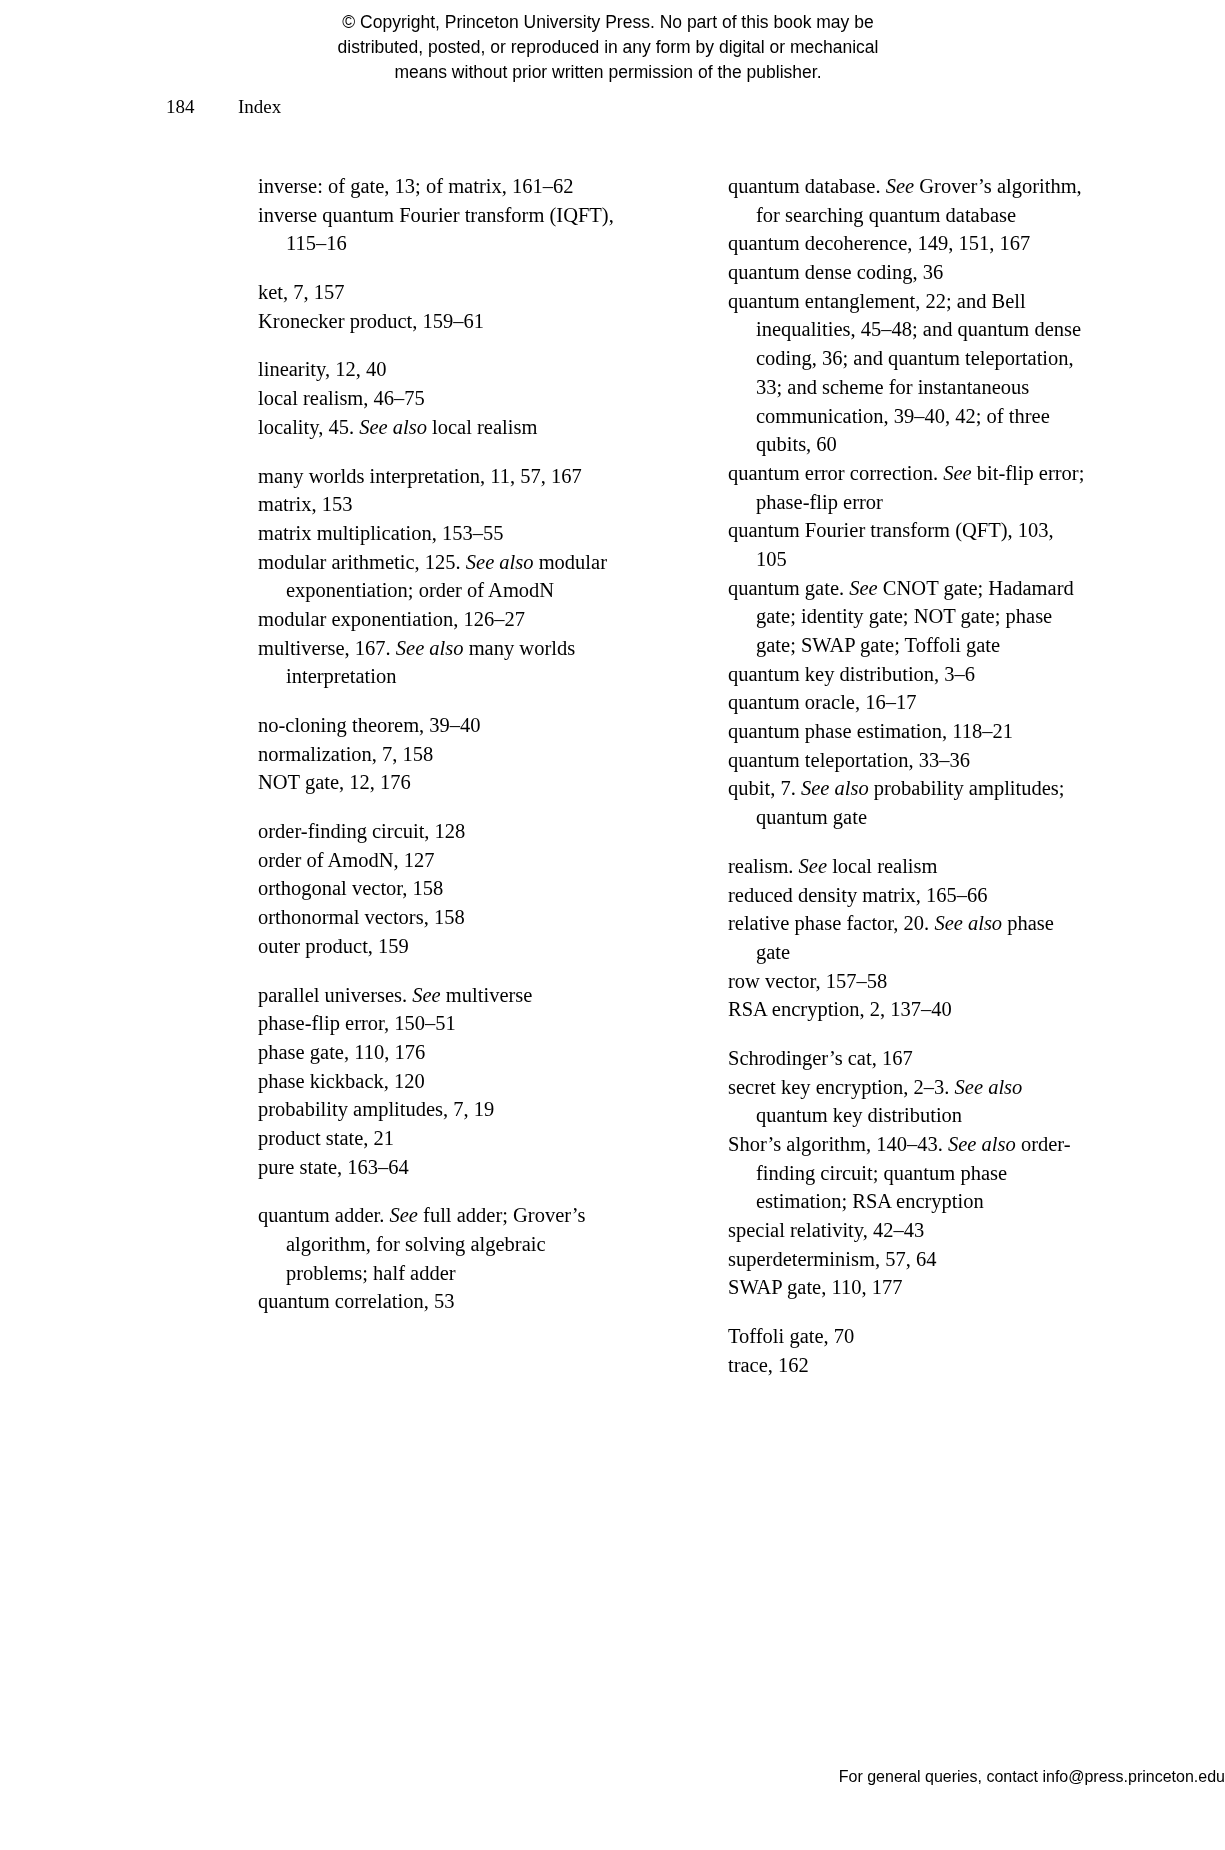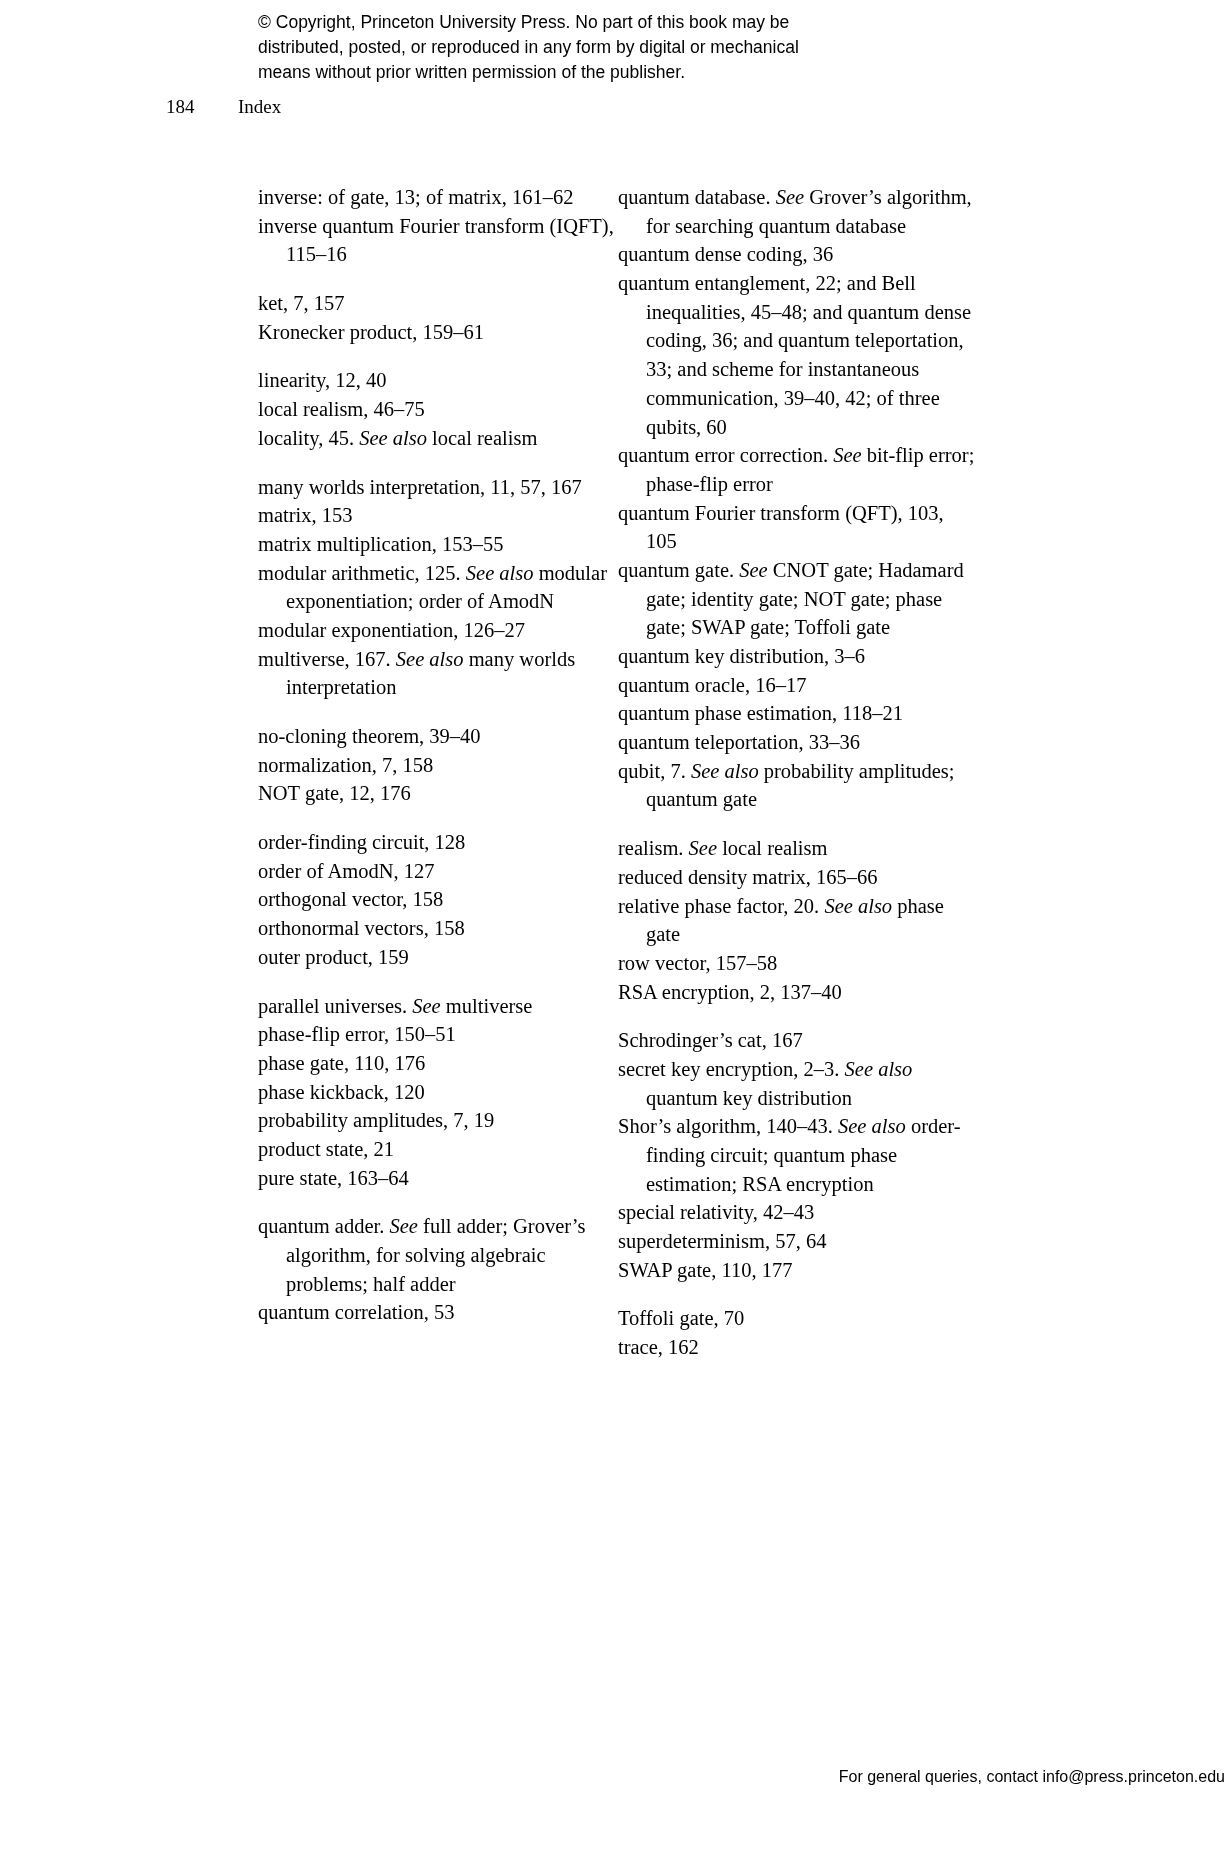--- a/index.html
+++ b/index.html
@@ -23,41 +23,42 @@
     position: absolute;
     left: 258px;
     top: 10px;
     width: 700px;
     font-family: "Liberation Sans", sans-serif;
     font-size: 17.5px;
     line-height: 1.43;
     color: #000;
     text-align: left;
   }
-  .copyright div { white-space: nowrap; }
+  .copyright div { white-space: nowrap; text-align: center; }
   .folio {
     position: absolute;
     top: 96px;
     left: 166px;
     font-family: "Liberation Serif", serif;
     font-size: 19px;
   }
   .folio .num {
     display: inline-block;
     width: 72px;
   }
   .folio .label {
     display: inline-block;
   }
   .columns {
     position: absolute;
-    top: 183px;
+    top: 172px;
     left: 258px;
     width: 830px;
     display: flex;
+    gap: 110px;
   }
   .col {
     width: 360px;
   }
   .entry {
     font-size: 20.5px;
     line-height: 1.40;
     text-indent: 0;
     padding-left: 28px;
     text-indent: -28px;
@@ -122,20 +123,21 @@
         <div class="entry"><span>phase gate, 110, 176</span></div>
         <div class="entry"><span>phase kickback, 120</span></div>
         <div class="entry"><span>probability amplitudes, 7, 19</span></div>
         <div class="entry"><span>product state, 21</span></div>
         <div class="entry"><span>pure state, 163–64</span></div>
         <div class="entry gap"><span>quantum adder. </span><i>See</i><span> full adder; Grover’s algorithm, for solving algebraic problems; half adder</span></div>
         <div class="entry"><span>quantum correlation, 53</span></div>
       </div>
     <div class="col" id="right-col">
         <div class="entry"><span>quantum database. </span><i>See</i><span> Grover’s algorithm, for searching quantum database</span></div>
+        <div class="entry"><span>quantum decoherence, 149, 151, 167</span></div>
         <div class="entry"><span>quantum dense coding, 36</span></div>
         <div class="entry"><span>quantum entanglement, 22; and Bell inequalities, 45–48; and quantum dense coding, 36; and quantum teleportation, 33; and scheme for instantaneous communication, 39–40, 42; of three qubits, 60</span></div>
         <div class="entry"><span>quantum error correction. </span><i>See</i><span> bit-flip error; phase-flip error</span></div>
         <div class="entry"><span>quantum Fourier transform (QFT), 103, 105</span></div>
         <div class="entry"><span>quantum gate. </span><i>See</i><span> CNOT gate; Hadamard gate; identity gate; NOT gate; phase gate; SWAP gate; Toffoli gate</span></div>
         <div class="entry"><span>quantum key distribution, 3–6</span></div>
         <div class="entry"><span>quantum oracle, 16–17</span></div>
         <div class="entry"><span>quantum phase estimation, 118–21</span></div>
         <div class="entry"><span>quantum teleportation, 33–36</span></div>
         <div class="entry"><span>qubit, 7. </span><i>See also</i><span> probability amplitudes; quantum gate</span></div>

